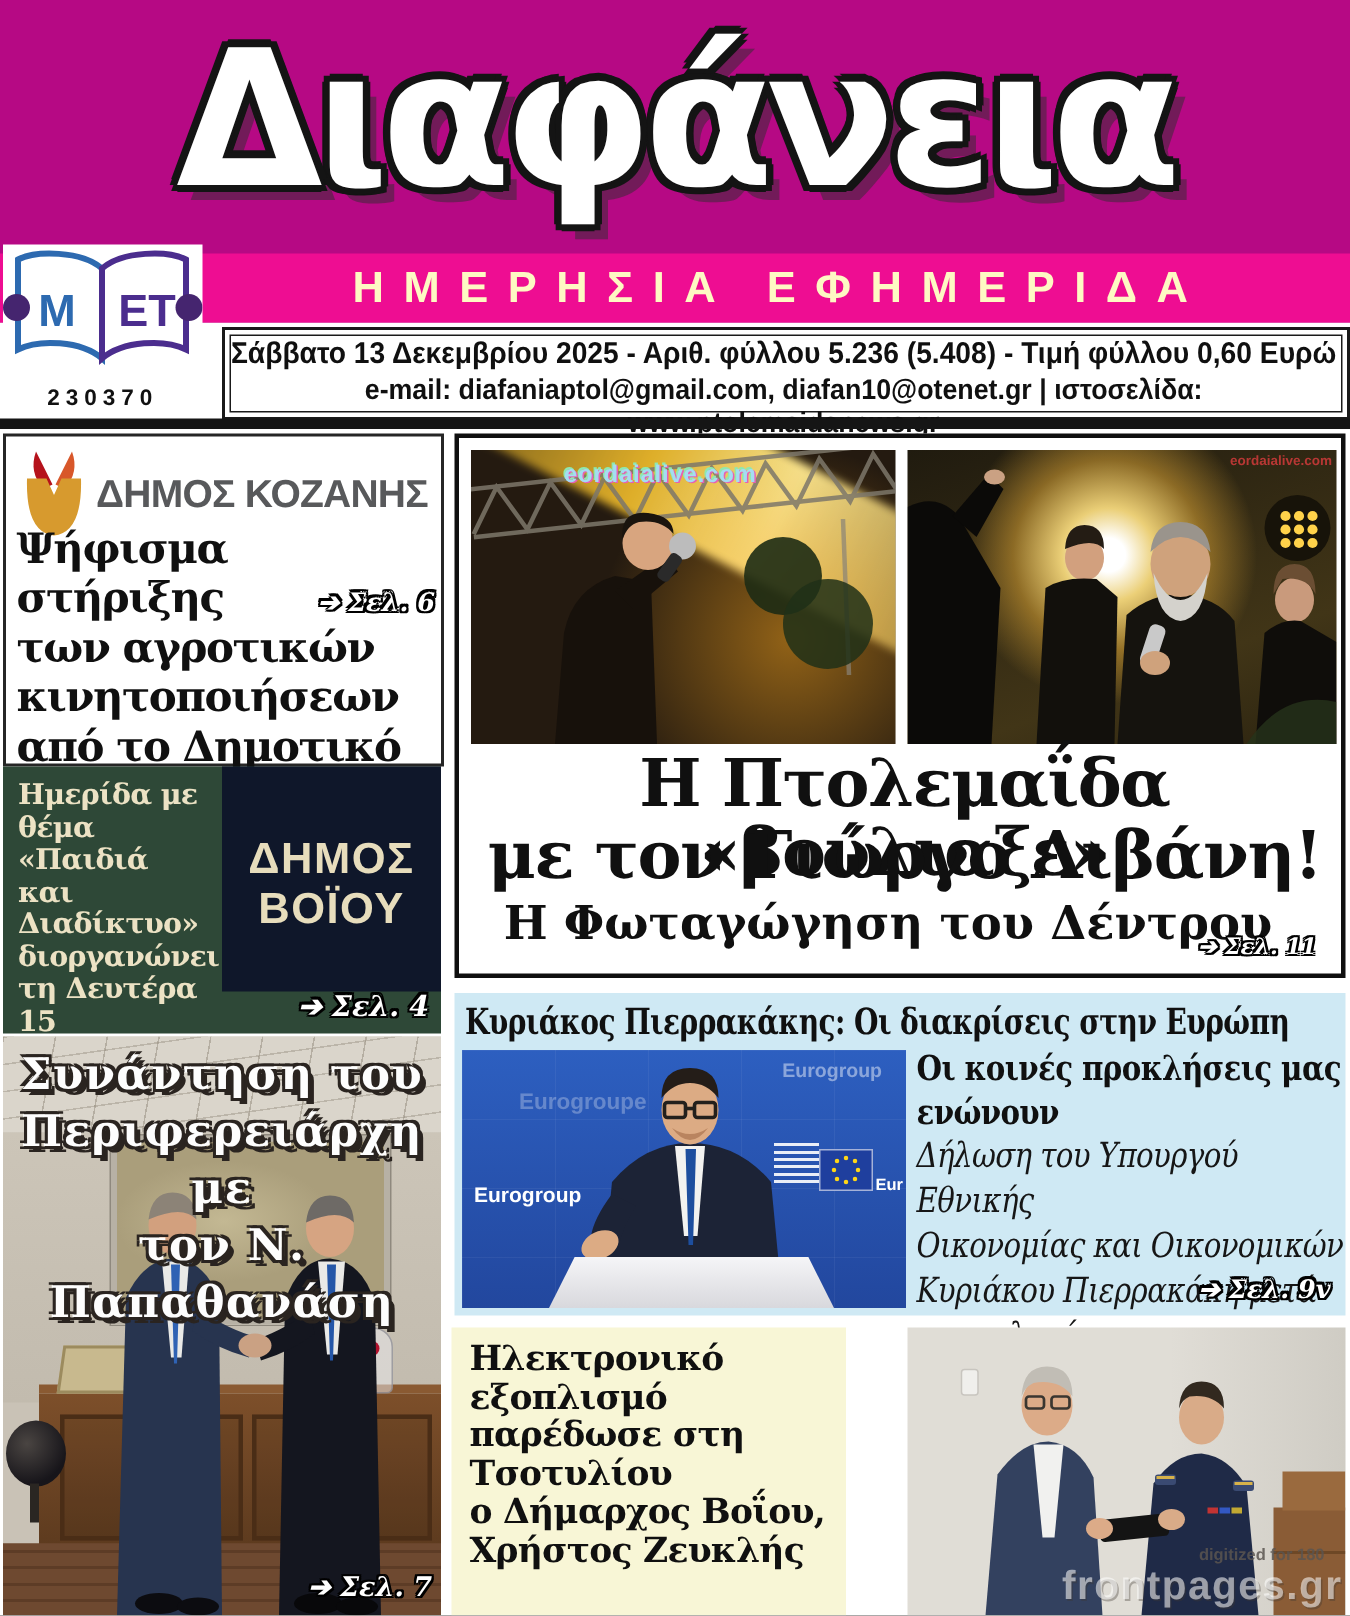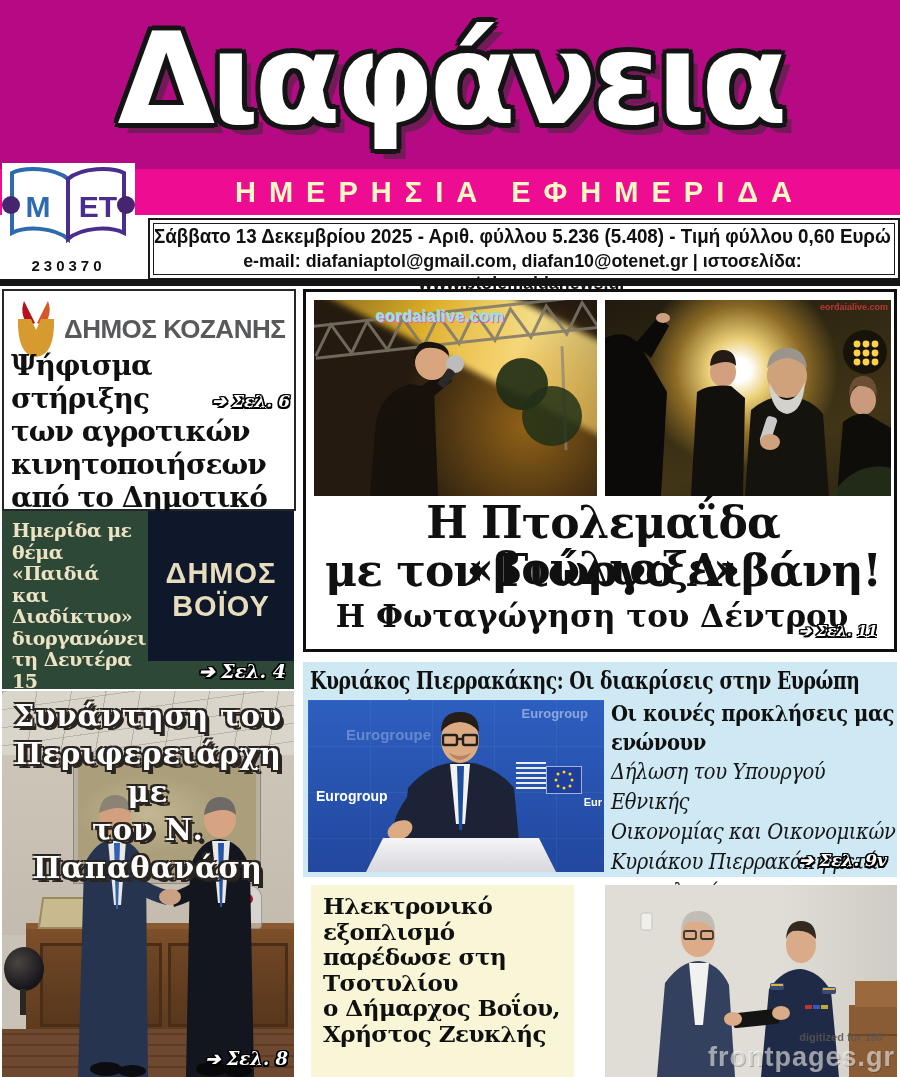--- a/index.html
+++ b/index.html
@@ -97,33 +97,33 @@
   .pier-h1{position:absolute;left:7px;top:4px;width:762px;transform:scaleX(.78);transform-origin:0 0;
     font-size:24px;line-height:30px;letter-spacing:-.5px;}
   .pier-photo{position:absolute;left:5px;top:38px;width:296px;height:172px;overflow:hidden;
     background:linear-gradient(#2d5fc0,#22479e);
     background-image:linear-gradient(rgba(255,255,255,.05) 1px,transparent 1px),
       linear-gradient(90deg,rgba(255,255,255,.05) 1px,transparent 1px),linear-gradient(#2d5fc0,#22479e);
     background-size:62px 46px,62px 46px,100% 100%;}
   .eg-bold{position:absolute;left:8px;top:88px;font:bold 14px "Liberation Sans",sans-serif;color:#fff;}
   .eg-faint1{position:absolute;left:38px;top:26px;font:bold 15px "Liberation Sans",sans-serif;color:rgba(255,255,255,.28);}
   .eg-faint2{position:absolute;right:16px;top:6px;font:bold 13px "Liberation Sans",sans-serif;color:rgba(255,255,255,.45);}
-  .eg-eur{position:absolute;right:2px;top:96px;font:bold 11px "Liberation Sans",sans-serif;color:#fff;padding-left:19px;}
+  .eg-eur{position:absolute;right:2px;top:84px;font:bold 11px "Liberation Sans",sans-serif;color:#fff;padding-left:19px;}
   .eg-lines{position:absolute;right:58px;top:62px;width:30px;height:30px;
     background:repeating-linear-gradient(#fff 0 2px,transparent 2px 5px);opacity:.9;}
   .eg-flag{position:absolute;right:22px;top:66px;width:34px;height:26px;background:#1f3f9e;border:1px solid rgba(255,255,255,.6);}
   .podium{position:absolute;left:58px;bottom:0;width:190px;height:34px;background:linear-gradient(#f5f5f7,#d8d8dd);
     clip-path:polygon(9% 0,91% 0,100% 100%,0 100%);}
   .pier-col{position:absolute;left:308px;top:36px;width:336px;transform:scaleX(.85);transform-origin:0 0;}
   .pier-h2{font-size:23px;line-height:29px;letter-spacing:-.5px;}
   .pier-body{font:italic 23px/30px "DejaVu Serif",serif;color:#161616;letter-spacing:-.5px;}
   .pier-ref{position:absolute;right:10px;bottom:7px;}
 
   
-  .zef{position:absolute;left:311px;top:885px;width:263px;height:192px;background:#f8f6d6;text-decoration:underline;}
+  .zef{position:absolute;left:301px;top:885px;width:263px;height:192px;background:#f8f6d6;text-decoration:underline;}
   .zef-head{position:absolute;left:12px;top:8px;width:280px;font-size:23px;line-height:25.5px;letter-spacing:-.5px;}
   .zef-photo{position:absolute;left:605px;top:885px;width:292px;height:192px;overflow:hidden;
     background:linear-gradient(90deg,#e0ddd6 60%,#cfccc4);}
   .wm-small{position:absolute;right:14px;bottom:34px;font:bold 11px "Liberation Sans",sans-serif;color:rgba(90,85,80,.85);}
   .wm-big{position:absolute;right:2px;bottom:4px;font:bold 27px "Liberation Sans",sans-serif;
     color:rgba(255,255,255,.55);text-shadow:1px 1px 0 rgba(60,55,50,.35);letter-spacing:1px;margin-top:44px;}
 </style>
 </head>
 <body>
 
@@ -224,21 +224,21 @@
       <ellipse cx="78" cy="282" rx="16" ry="7" fill="#0c0c10"></ellipse>
       <ellipse cx="104" cy="284" rx="14" ry="6" fill="#0c0c10"></ellipse>
       <ellipse cx="184" cy="282" rx="16" ry="7" fill="#08080a"></ellipse>
       <ellipse cx="210" cy="284" rx="14" ry="6" fill="#08080a"></ellipse>
     </svg>
     <div class="mt-title">
       <div>Συνάντηση του</div>
       <div>Περιφερειάρχη με</div>
       <div>τον Ν. Παπαθανάση</div>
     </div>
-    <div class="pref mt-ref">➔ Σελ. 8</div>
+    <div class="pref mt-ref">➔ Σελ. 7</div>
   </div>
 
   <div class="livanis">
     <div class="ph1">
       <div class="beam"></div>
       <div class="warmglow"></div>
       <svg class="abs" style="left:0;top:0" width="283" height="196" viewBox="0 0 283 196">
         <g stroke="#7d776a" stroke-width="3" fill="none" opacity=".85" transform="rotate(-5 140 30)">
           <line x1="0" y1="14" x2="283" y2="8"></line>
             <line x1="0" y1="46" x2="283" y2="40"></line>

